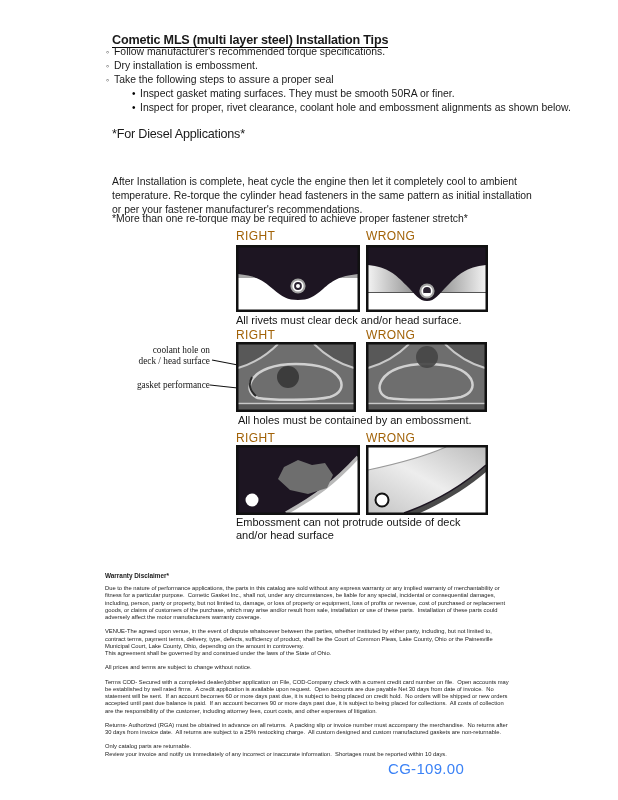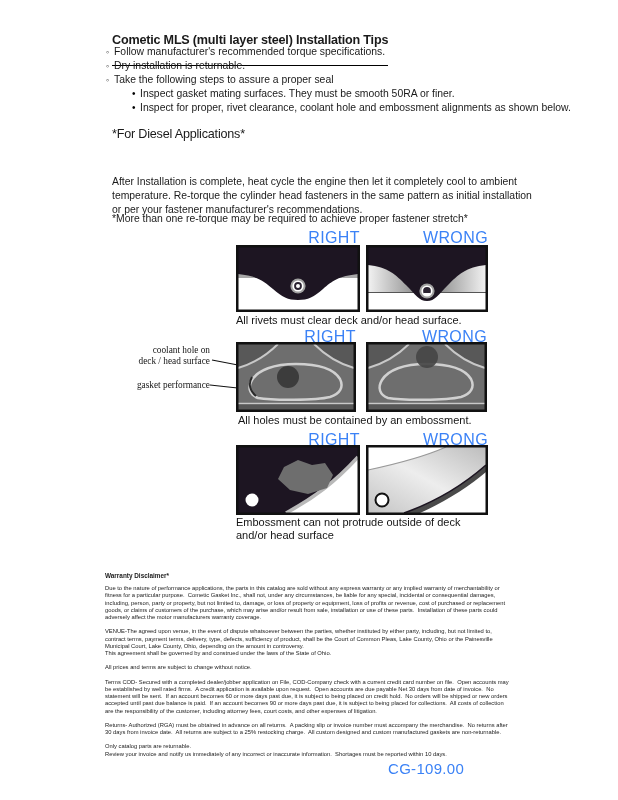--- a/index.html
+++ b/index.html
@@ -2,32 +2,32 @@
 <html><head>
 <meta charset="utf-8">
 <style>
   html,body{margin:0;padding:0;background:#e8e8e8;}
   .page{position:relative;width:618px;height:800px;background:#ffffff;
         font-family:"Liberation Sans", sans-serif;color:#1a1a1a;overflow:hidden;}
   .abs{position:absolute;}
 
   
   .title{left:112px;top:25px;font-size:12.6px;font-weight:bold;letter-spacing:-0.2px;}
-  .title span{border-bottom:1.6px solid #000;padding-bottom:18px;display:inline-block;}
+  .title span{border-bottom:1.6px solid #000;padding-bottom:0;display:inline-block;}
   .tips{left:106px;top:45px;font-size:10.4px;line-height:14px;}
   .tip{display:flex;align-items:baseline;}
   .tip .mk{width:8px;font-size:9px;color:#333;}
   .tip.sub{margin-left:26px;}
   .tip.sub .mk{font-size:10px;color:#000;}
   .diesel-h{left:112px;top:117px;font-size:12.6px;font-weight:normal;letter-spacing:-0.2px;}
   .bodytxt{left:112px;font-size:10.4px;line-height:13.9px;white-space:pre;}
   .p1{top:136px;} .p2{top:165px;} .note{top:202px;}
 
   
-  .dlabel{font-size:16px;letter-spacing:0.4px;text-align:right;color:#3b82f6;}
+  .dlabel{font-size:12px;letter-spacing:0.4px;text-align:left;color:#a16207;}
   .caption{font-size:11px;line-height:12.6px;white-space:pre;color:#151515;}
   .r1-lab-r{left:236px;width:124px;top:229px;} .r1-lab-w{left:366px;width:122px;top:229px;}
   .r2-lab-r{left:236px;width:120px;top:328px;} .r2-lab-w{left:366px;width:121px;top:328px;}
   .r3-lab-r{left:236px;width:124px;top:431px;} .r3-lab-w{left:366px;width:122px;top:431px;}
   .cap-r1{left:236px;top:314px;} .cap-r2{left:238px;top:414px;} .cap-r3{left:236px;top:516px;}
 
   .panel{position:absolute;}
   .b-r1r{left:236px;top:245px;} .b-r1w{left:366px;top:245px;}
   .b-r2r{left:236px;top:342px;} .b-r2w{left:366px;top:342px;}
   .b-r3r{left:236px;top:445px;} .b-r3w{left:366px;top:445px;}
@@ -50,21 +50,21 @@
 
   <h1 class="abs title"><span>Cometic MLS (multi layer steel) Installation Tips</span></h1>
 
   <div class="abs tips">
     <div class="tip">
         <span class="mk">◦</span>
         <span>Follow manufacturer's recommended torque specifications.</span>
       </div>
     <div class="tip">
         <span class="mk">◦</span>
-        <span>Dry installation is returnable.</span>
+        <span>Dry installation is embossment.</span>
       </div>
     <div class="tip">
         <span class="mk">◦</span>
         <span>Take the following steps to assure a proper seal</span>
       </div>
     <div class="tip sub">
         <span class="mk">•</span>
         <span>Inspect gasket mating surfaces.  They must be smooth 50RA or finer.</span>
       </div>
     <div class="tip sub">

